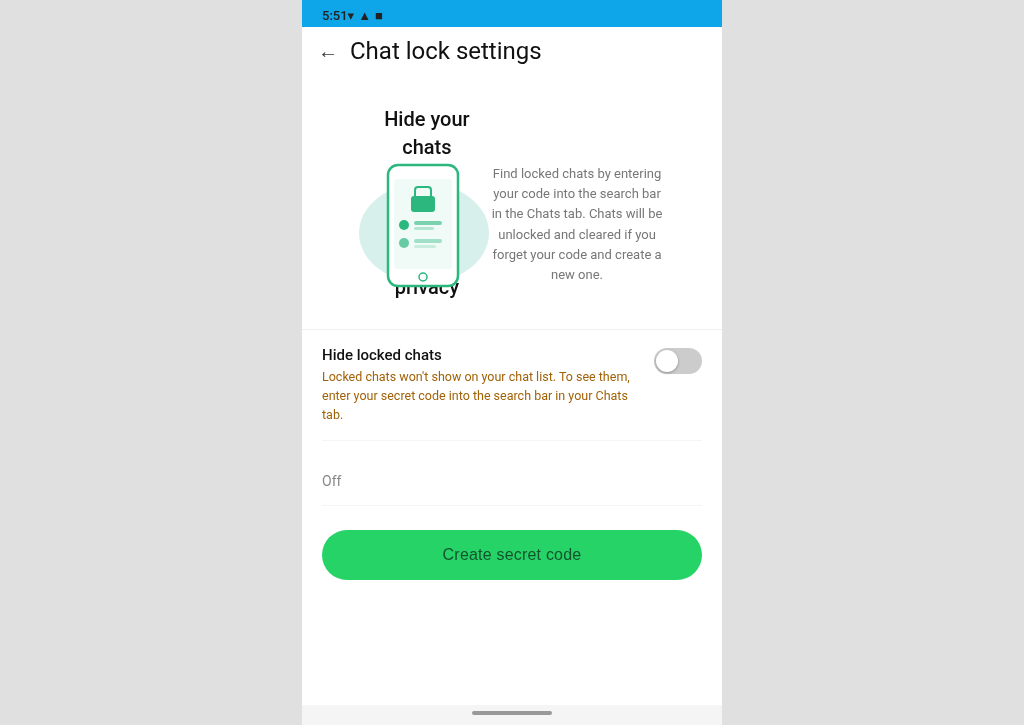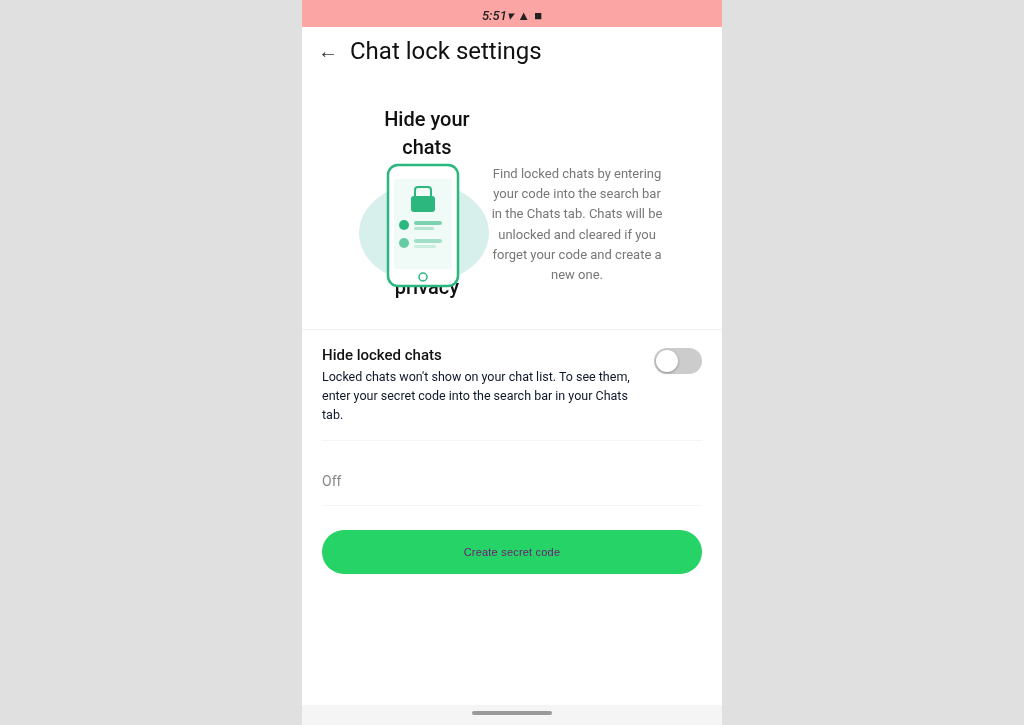--- a/index.html
+++ b/index.html
@@ -19,25 +19,24 @@
       height: 725px;
       background: #ffffff;
       overflow: hidden;
       position: relative;
       display: flex;
       flex-direction: column;
     }
 
     .status-bar {
       display: flex;
-      justify-content: center;
+      justify-content: flex-start;
       align-items: center;
       padding: 8px 20px 4px 20px;
-      background: #fca5a5;
-      font-style: italic;
+      background: #0ea5e9;
     }
 
     .status-time {
       font-size: 13px;
       font-weight: 500;
       color: #222;
     }
 
     .status-icons {
       display: flex;
@@ -147,21 +146,21 @@
 
     .setting-label {
       font-size: 15px;
       font-weight: 500;
       color: #111;
       margin-bottom: 4px;
     }
 
     .setting-desc {
       font-size: 12.5px;
-      color: #0f172a;
+      color: #a16207;
       line-height: 1.5;
     }
 
     .toggle-switch {
       position: relative;
       width: 48px;
       height: 26px;
       flex-shrink: 0;
       margin-top: 2px;
     }
@@ -192,25 +191,25 @@
       flex-shrink: 0;
     }
 
     .button-section {
       padding: 24px 20px 16px 20px;
     }
 
     .create-btn {
       width: 100%;
       background: #25d366;
-      color: #701a75;
+      color: #14532d;
       border: none;
       border-radius: 28px;
       padding: 16px;
-      font-size: 11px;
+      font-size: 16px;
       font-weight: 500;
       cursor: pointer;
       letter-spacing: 0.2px;
     }
 
     .bottom-bar {
       height: 20px;
       background: #f5f5f5;
       display: flex;
       justify-content: center;

